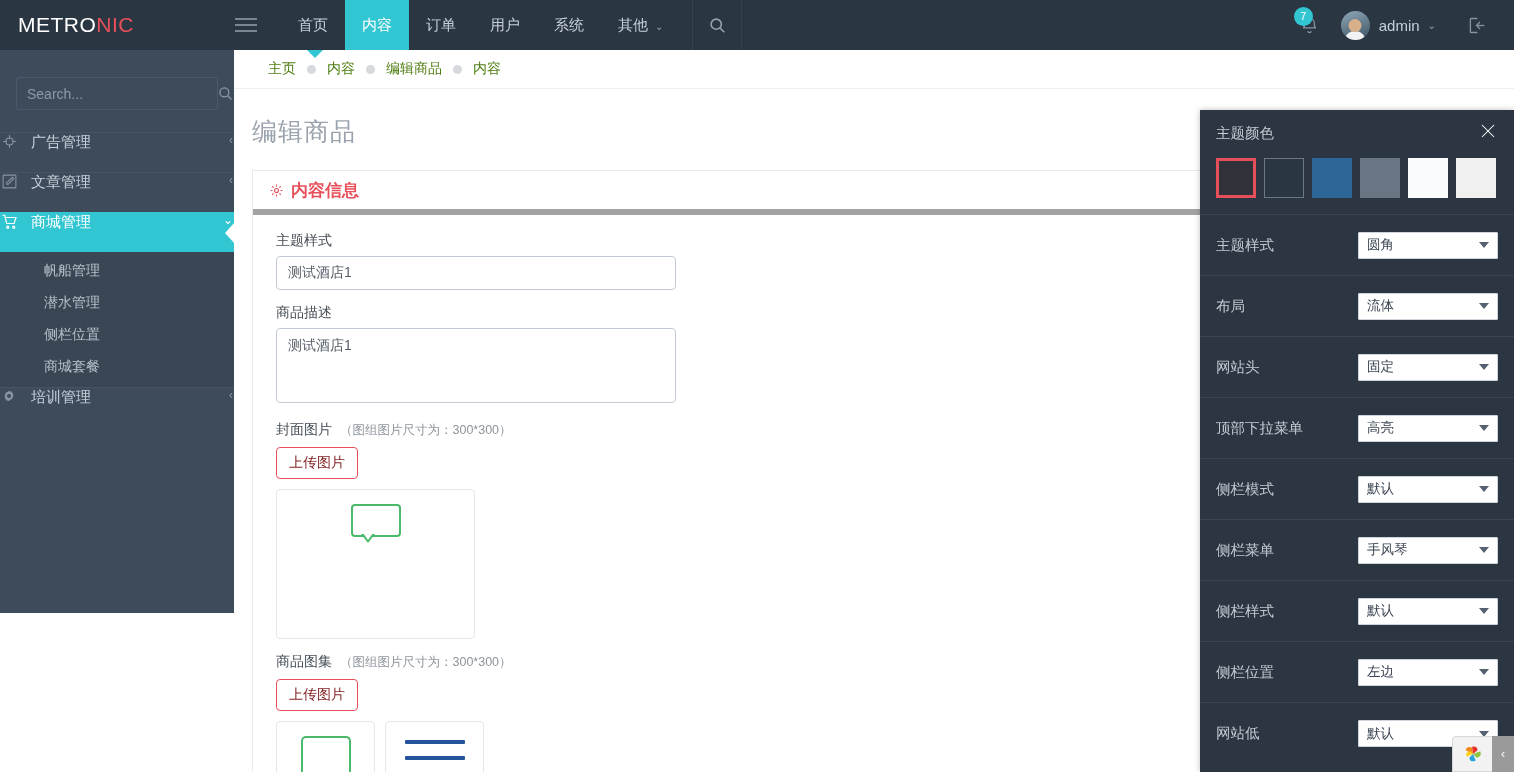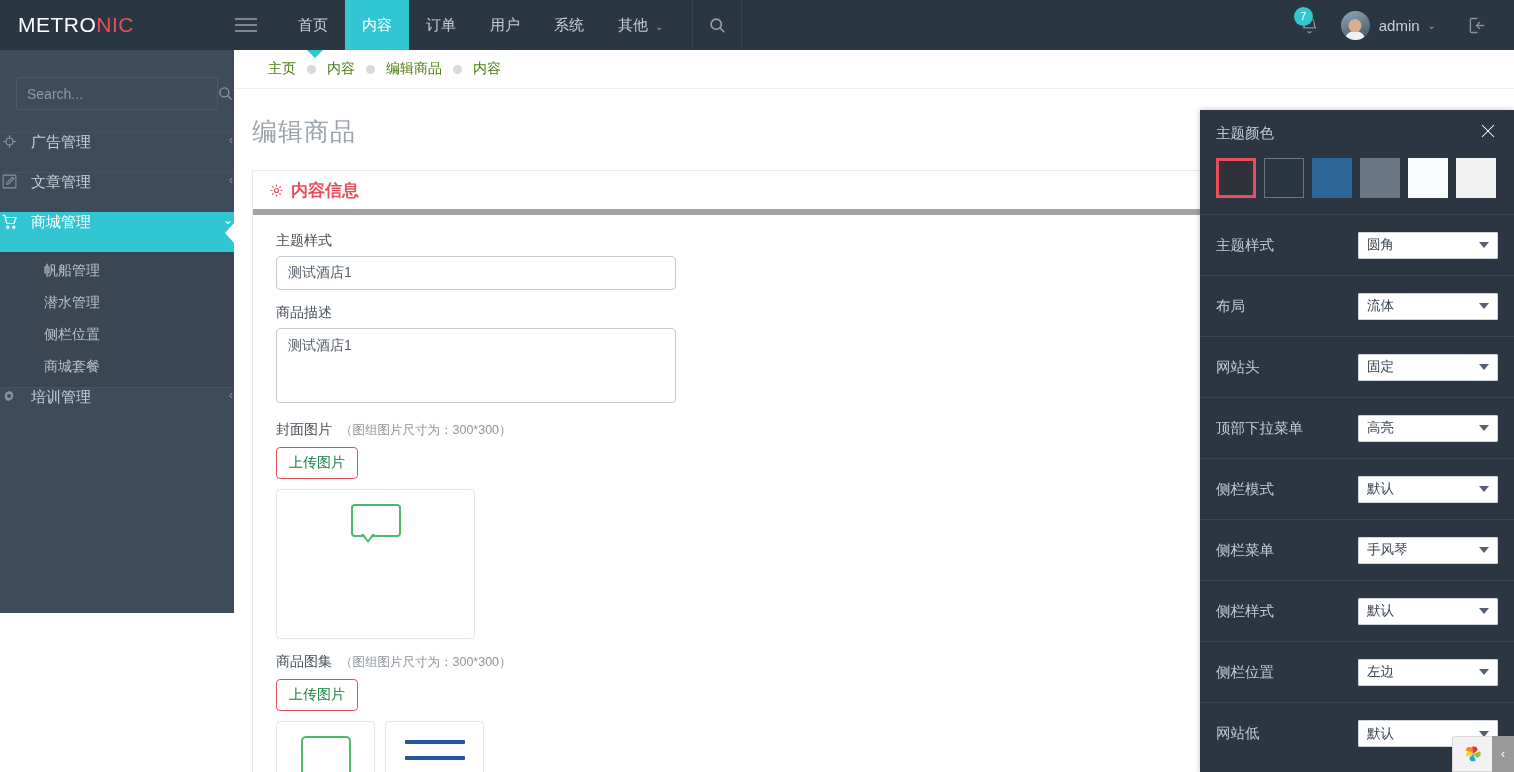--- a/index.html
+++ b/index.html
@@ -172,21 +172,21 @@
     width: 400px; height: 34px; border: 1px solid #c2cad3; border-radius: 4px;
     padding: 0 11px; font-size: 14px; color: #555e68; outline: none;
     background: #fff; font-family: "Liberation Sans", sans-serif;
   }
   .ftext {
     width: 400px; height: 75px; border: 1px solid #c2cad3; border-radius: 4px;
     padding: 8px 11px; font-size: 14px; color: #555e68; outline: none;
     resize: none; background: #fff; font-family: "Liberation Sans", sans-serif;
   }
   .upload-btn {
-    display: inline-block; border: 1px solid #e7505a; color: #15803d;
+    display: inline-block; border: 1px solid #e7505a; color: #7f1d1d;
     border-radius: 4px; font-size: 14px; padding: 6px 12px; cursor: pointer;
     background: #fff; margin-top: 2px;
   }
   .imgbox {
     width: 199px; height: 150px; border: 1px solid #e4e7eb; border-radius: 4px;
     margin-top: 10px; display: flex; align-items: flex-start; justify-content: center;
     padding-top: 14px; background: #fff;
   }
   .ph-bubble { position: relative; width: 50px; height: 38px; }
   .ph-bubble .bubble-body {

